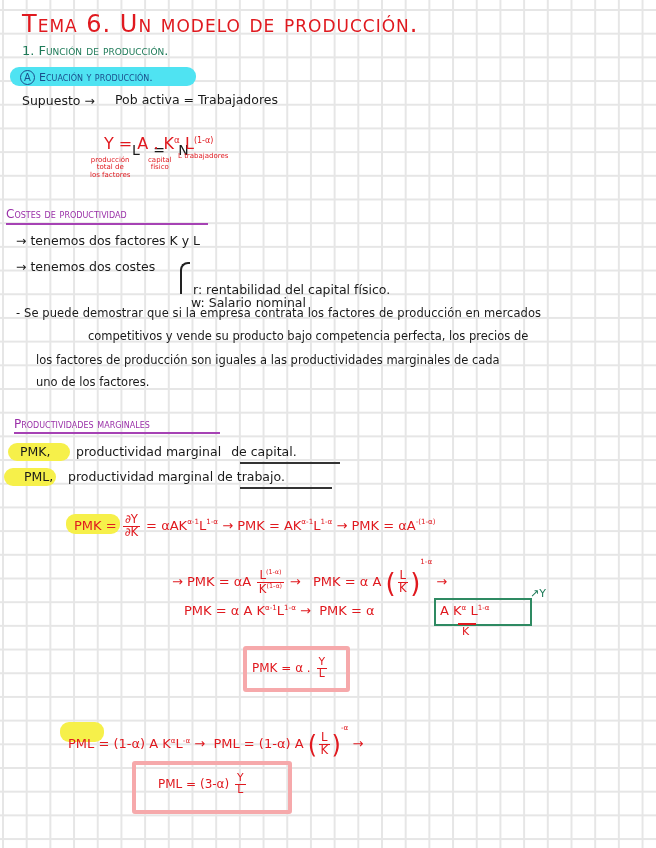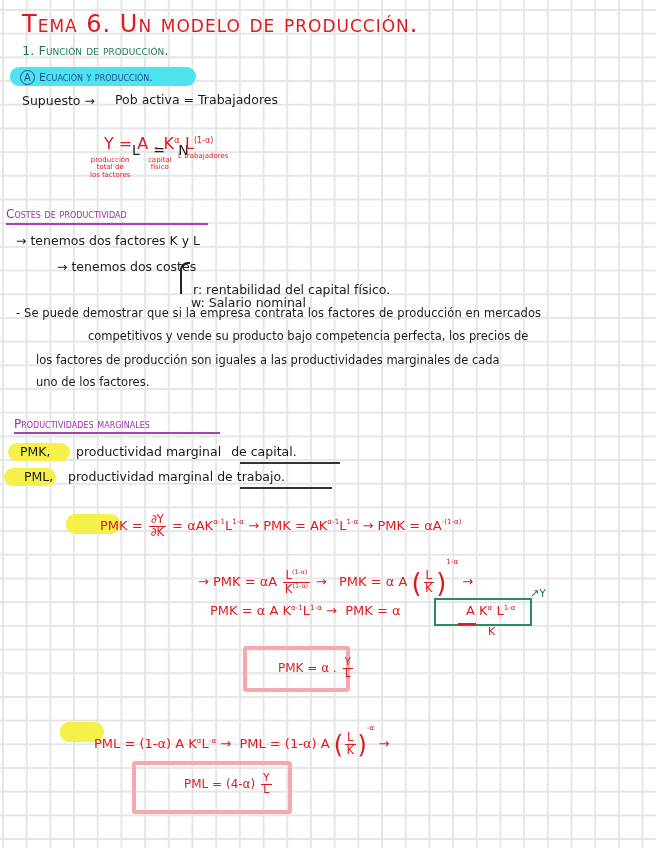--- a/index.html
+++ b/index.html
@@ -21,21 +21,21 @@
   .black { color:#1a1a1a;text-align:center; }
   .sup { font-size:0.55em; vertical-align:super; }
   .title { font-size:24px; letter-spacing:1px; font-variant:small-caps; }
   .h1 { font-size:13px; font-variant:small-caps; }
   .hl-cyan { position:absolute; background:#4fe3f2; border-radius:9px; }
   .hl-yellow { position:absolute; background:#f6f04a; border-radius:9px; }
   .uline { position:absolute; height:2px; background:#a642b4; }
   .bk-uline { position:absolute; height:1.5px; background:#333; }
   .hand { font-size:12.5px; font-family:"DejaVu Sans", sans-serif; }
   .small-red { font-size:7px; line-height:1.05; color:#e0191f; }
-  .eq { font-size:13px; color:#e0191f;margin-left:26px; }
+  .eq { font-size:13px; color:#e0191f; }
   .frac { display:inline-block; vertical-align:middle; text-align:center; margin:0 2px; }
   .frac .n { display:block; border-bottom:1.5px solid #e0191f; padding:0 2px; font-size:0.9em; }
   .frac .d { display:block; font-size:0.9em; }
   .pinkbox { position:absolute; border:4px solid #f6a9ab; border-radius:3px; }
   .greenbox { position:absolute; border:2px solid #2e8a62; }
   .brace { position:absolute; width:8px; border-left:2px solid #222; border-top:2px solid #222; border-radius:8px 0 0 0; }
 </style>
 </head>
 <body>
 
@@ -64,21 +64,21 @@
 <div class="t small-red" style="left:148px;top:157px;text-align:center;">
   <div>capital</div>
   <div>físico</div>
 </div>
 <div class="t small-red" style="left:178px;top:153px;">L trabajadores</div>
 
 <div class="t h1 purple" style="left:6px;top:208px;font-size:12px;">Costes de productividad</div>
 <div class="uline" style="left:6px;top:223px;width:202px;"></div>
 
 <div class="t black hand" style="left:16px;top:235px;">→ tenemos dos factores K y L</div>
-<div class="t black hand" style="left:16px;top:261px;margin-left:41px;">→ tenemos dos costes</div>
+<div class="t black hand" style="left:16px;top:261px;">→ tenemos dos costes</div>
 <div class="brace" style="left:180px;top:262px;height:30px;"></div>
 <div class="t black hand" style="left:191px;top:261px;margin-top:36px;">w: Salario nominal</div>
 <div class="t black hand" style="left:193px;top:284px;">r: rentabilidad del capital físico.</div>
 
 <div class="t black hand" style="left:16px;top:308px;font-size:11.5px;letter-spacing:0.1px;">- Se puede demostrar que si la empresa contrata los factores de producción en mercados</div>
 <div class="t black hand" style="left:40px;top:331px;font-size:11.5px;margin-left:48px;">competitivos y vende su producto bajo competencia perfecta, los precios de</div>
 <div class="t black hand" style="left:36px;top:355px;font-size:11.5px;">los factores de producción son iguales a las productividades marginales de cada</div>
 <div class="t black hand" style="left:36px;top:377px;font-size:11.5px;">uno de los factores.</div>
 
 <div class="t h1 purple" style="left:14px;top:418px;font-size:12px;">Productividades marginales</div>
@@ -141,15 +141,15 @@
 <div class="t eq" style="left:68px;top:724px;">
   <span>PML</span>
   <span>= (1-α) A K</span><span class="sup">α</span><span>L</span><span class="sup">-α</span>
   <span style="white-space:pre;">→  PML = (1-α) A</span>
   <span style="font-size:24px;vertical-align:middle;">(</span><span class="frac"><span class="n">L</span><span class="d">K</span></span><span style="font-size:24px;vertical-align:middle;">)</span><span class="sup" style="vertical-align:18px;">-α</span>
   <span>→</span>
 </div>
 
 <div class="pinkbox" style="left:132px;top:761px;width:152px;height:45px;"></div>
 <div class="t eq" style="left:158px;top:773px;font-size:12px;">
-  <span>PML = (4-α)</span>
+  <span>PML = (3-α)</span>
   <span class="frac"><span class="n">Y</span><span class="d">L</span></span>
 </div>
 
 </body></html>

